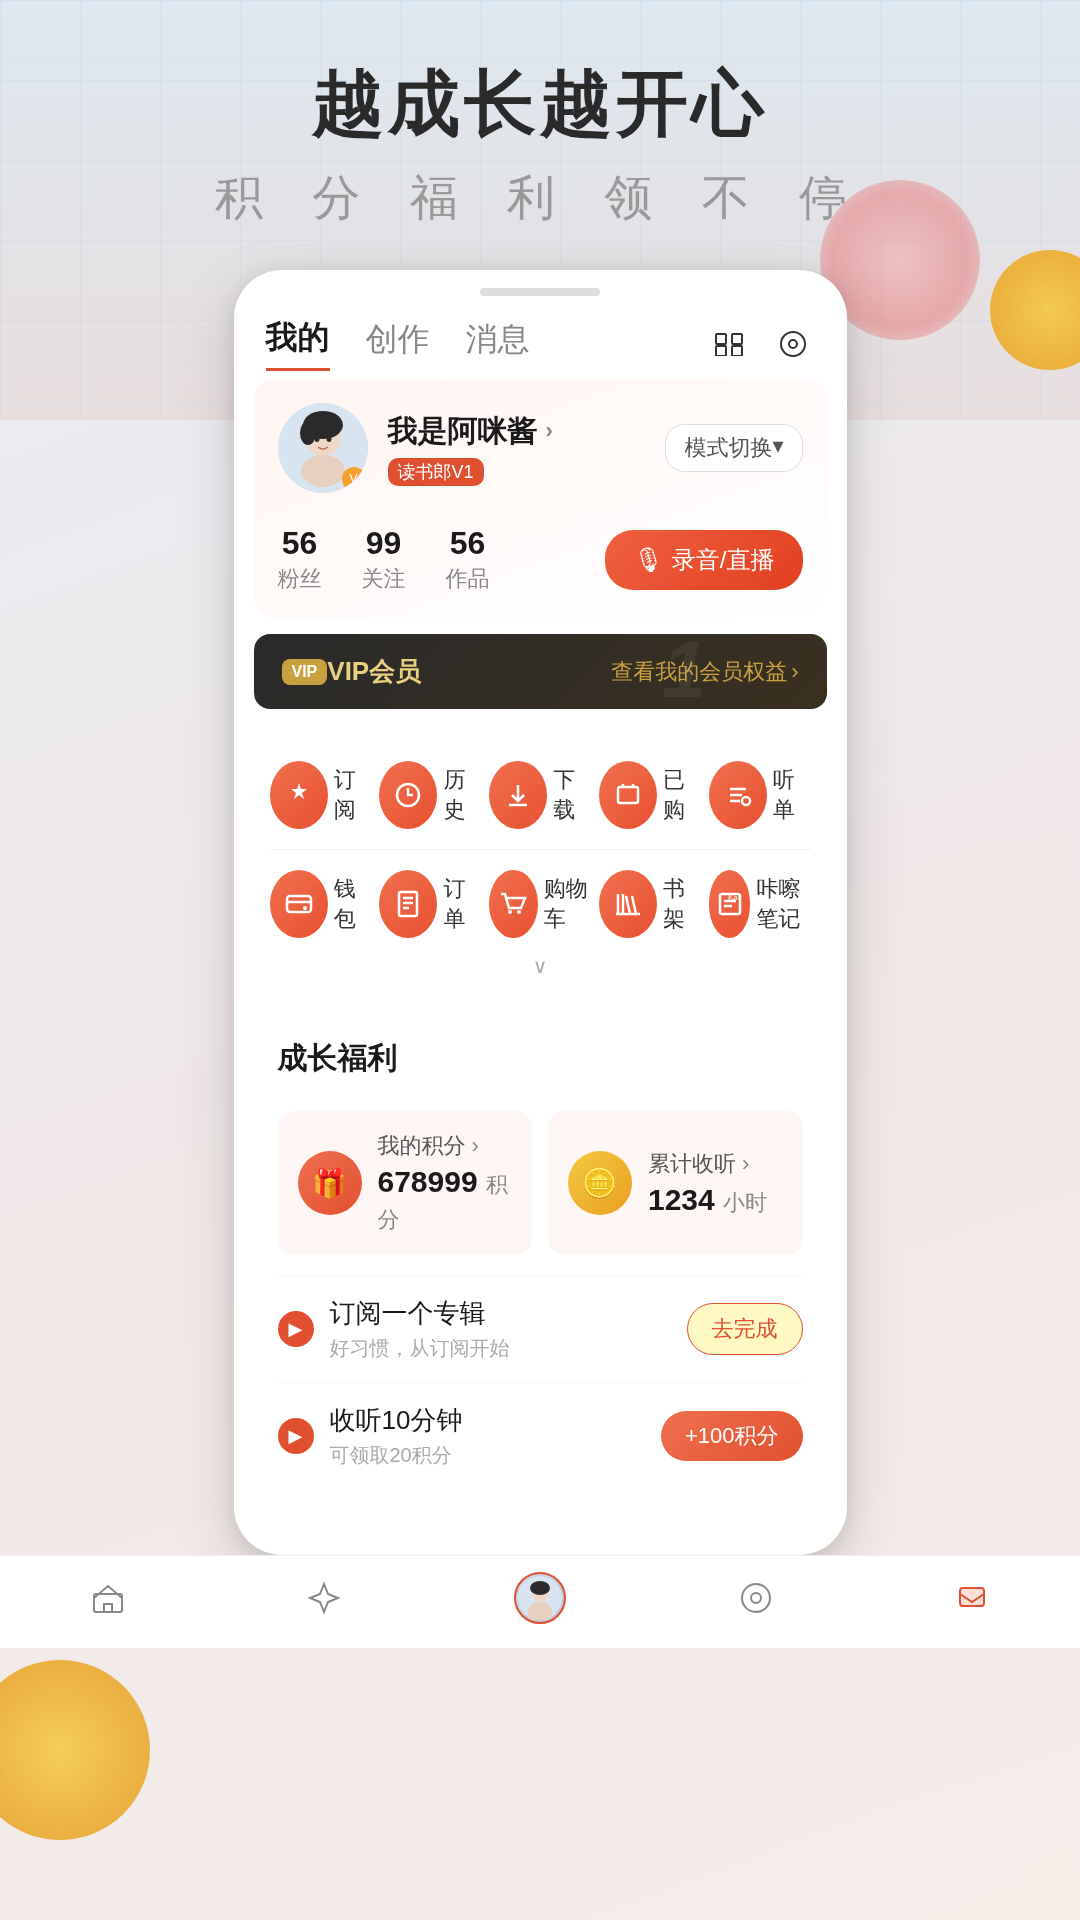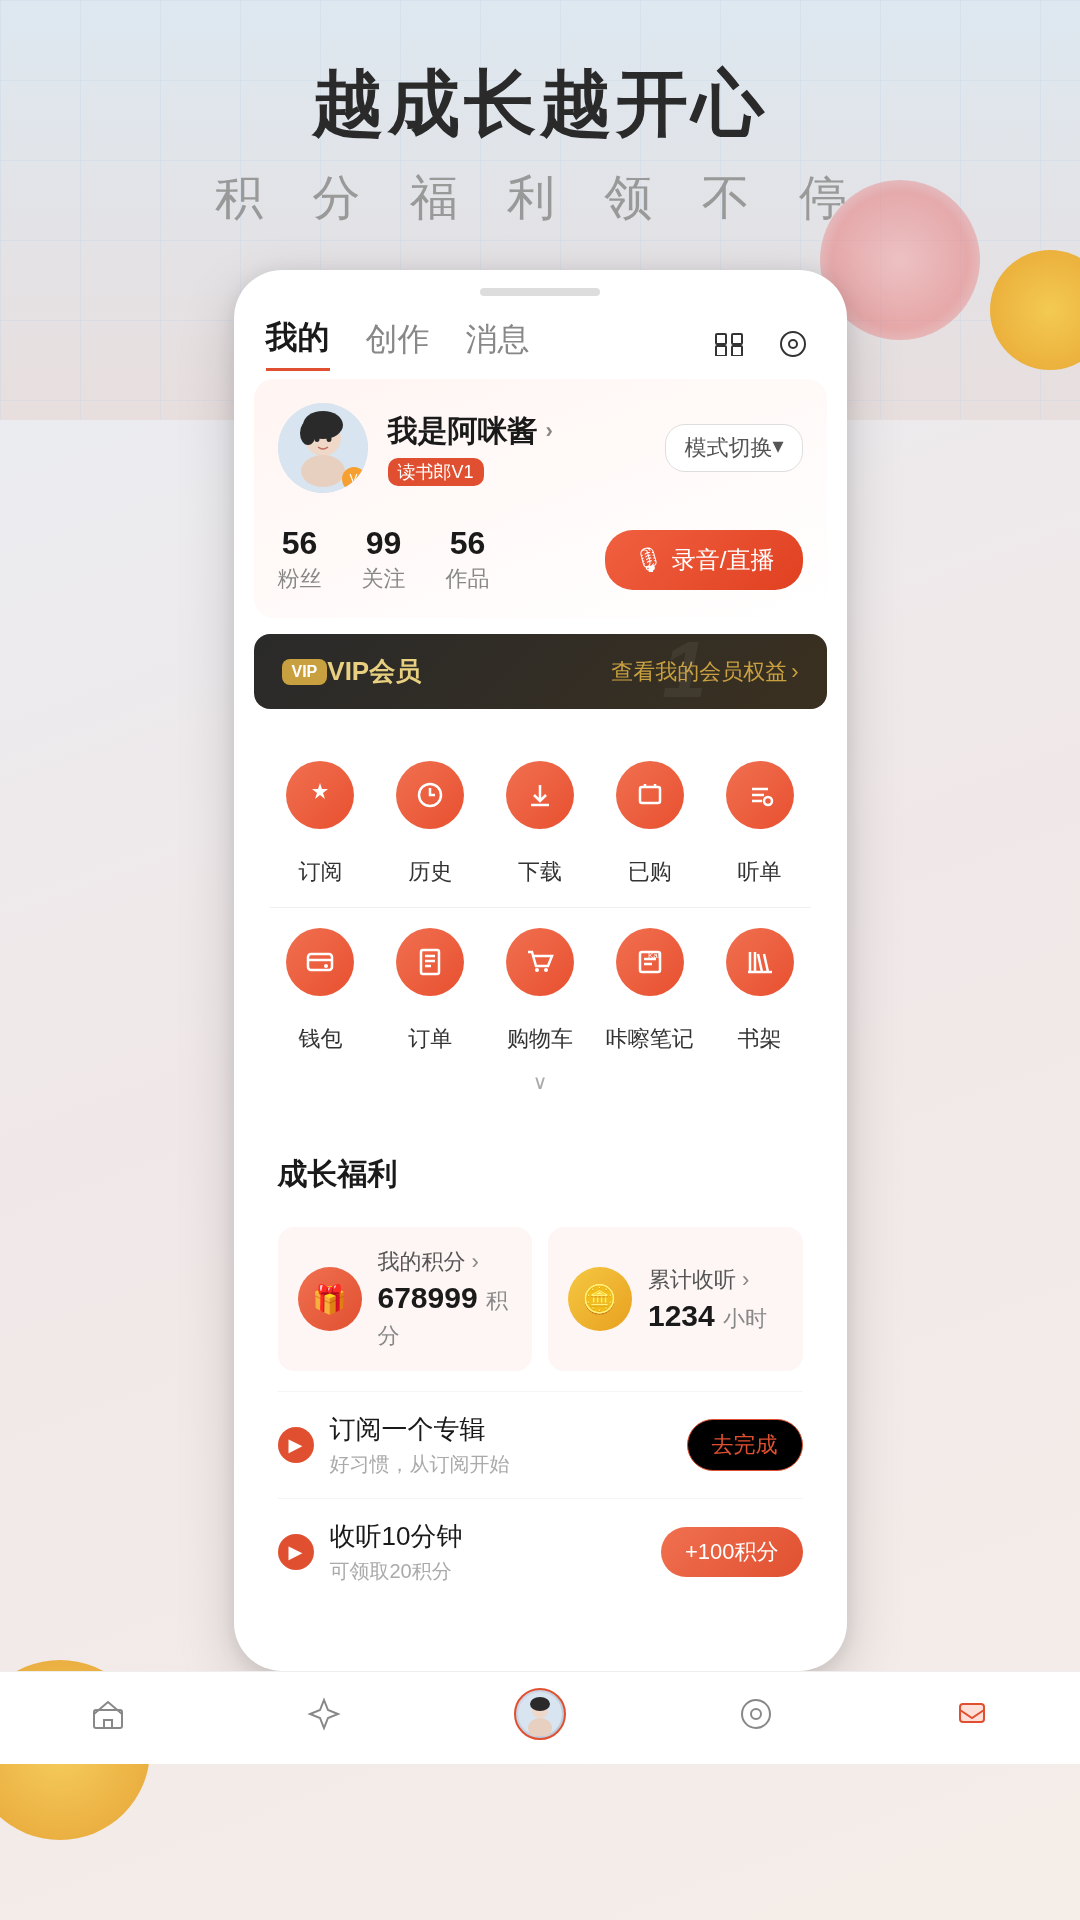--- a/index.html
+++ b/index.html
@@ -278,23 +278,22 @@
       border-radius: 20px;
       padding: 28px 16px 16px;
     }
     .menu-grid {
       display: grid;
       grid-template-columns: repeat(5, 1fr);
       gap: 8px;
     }
     .menu-item {
       display: flex;
-      flex-direction: column;
-      align-items: center;
-      gap: 28px;
+      align-items: center;
+      gap: 6px;
       cursor: pointer;
       padding: 8px 0;
     }
     .menu-icon {
       width: 68px;
       height: 68px;
       background: linear-gradient(135deg, #f07050, #e85030);
       border-radius: 50%;
       display: flex;
       align-items: center;
@@ -408,21 +407,21 @@
       color: #1a1a1a;
       font-weight: 500;
     }
     .task-subtitle {
       font-size: 20px;
       color: #aaa;
       margin-top: 4px;
     }
     .task-btn {
       border: 1.5px solid #e05030;
-      background: #000000;
+      background: #fef9c3;
       color: #e05030;
       border-radius: 28px;
       padding: 10px 24px;
       font-size: 22px;
       cursor: pointer;
     }
     .task-btn-points {
       background: linear-gradient(135deg, #f07050, #e05030);
       color: white;
       border: none;
@@ -652,35 +651,35 @@
             <path d="M4 6 L8 6 L12 20 L24 20 L28 10 L8 10"></path>
             <circle cx="13" cy="24" r="2" fill="white" stroke="none"></circle>
             <circle cx="22" cy="24" r="2" fill="white" stroke="none"></circle>
           </svg>
         </div>
         <div class="menu-label">购物车</div>
       </div>
       <div class="menu-item">
         <div class="menu-icon" style="background: linear-gradient(135deg, #f07050, #e85030);">
           <svg width="32" height="32" viewBox="0 0 32 32" fill="none" stroke="white" stroke-width="2.5">
+            <path d="M6 26 L6 6 M11 26 L11 6 M18 26 L14 8 M24 26 L20 8"></path>
+            <path d="M4 26 L28 26"></path>
+          </svg>
+        </div>
+        <div class="menu-label">书架</div>
+      </div>
+      <div class="menu-item">
+        <div class="menu-icon" style="background: linear-gradient(135deg, #f07050, #e85030);">
+          <svg width="32" height="32" viewBox="0 0 32 32" fill="none" stroke="white" stroke-width="2.5">
             <rect x="6" y="6" width="20" height="20" rx="2"></rect>
             <path d="M10 13 L22 13 M10 18 L18 18"></path>
             <text x="14" y="12" font-size="8" fill="white" stroke="none">Ka!</text>
           </svg>
         </div>
         <div class="menu-label">咔嚓笔记</div>
-      </div>
-      <div class="menu-item">
-        <div class="menu-icon" style="background: linear-gradient(135deg, #f07050, #e85030);">
-          <svg width="32" height="32" viewBox="0 0 32 32" fill="none" stroke="white" stroke-width="2.5">
-            <path d="M6 26 L6 6 M11 26 L11 6 M18 26 L14 8 M24 26 L20 8"></path>
-            <path d="M4 26 L28 26"></path>
-          </svg>
-        </div>
-        <div class="menu-label">书架</div>
       </div>
     </div>
 
     <div class="menu-expand">∨</div>
   </div>
 
   <div class="growth-section">
     <div class="section-title">成长福利</div>
 
     <div class="growth-cards">

